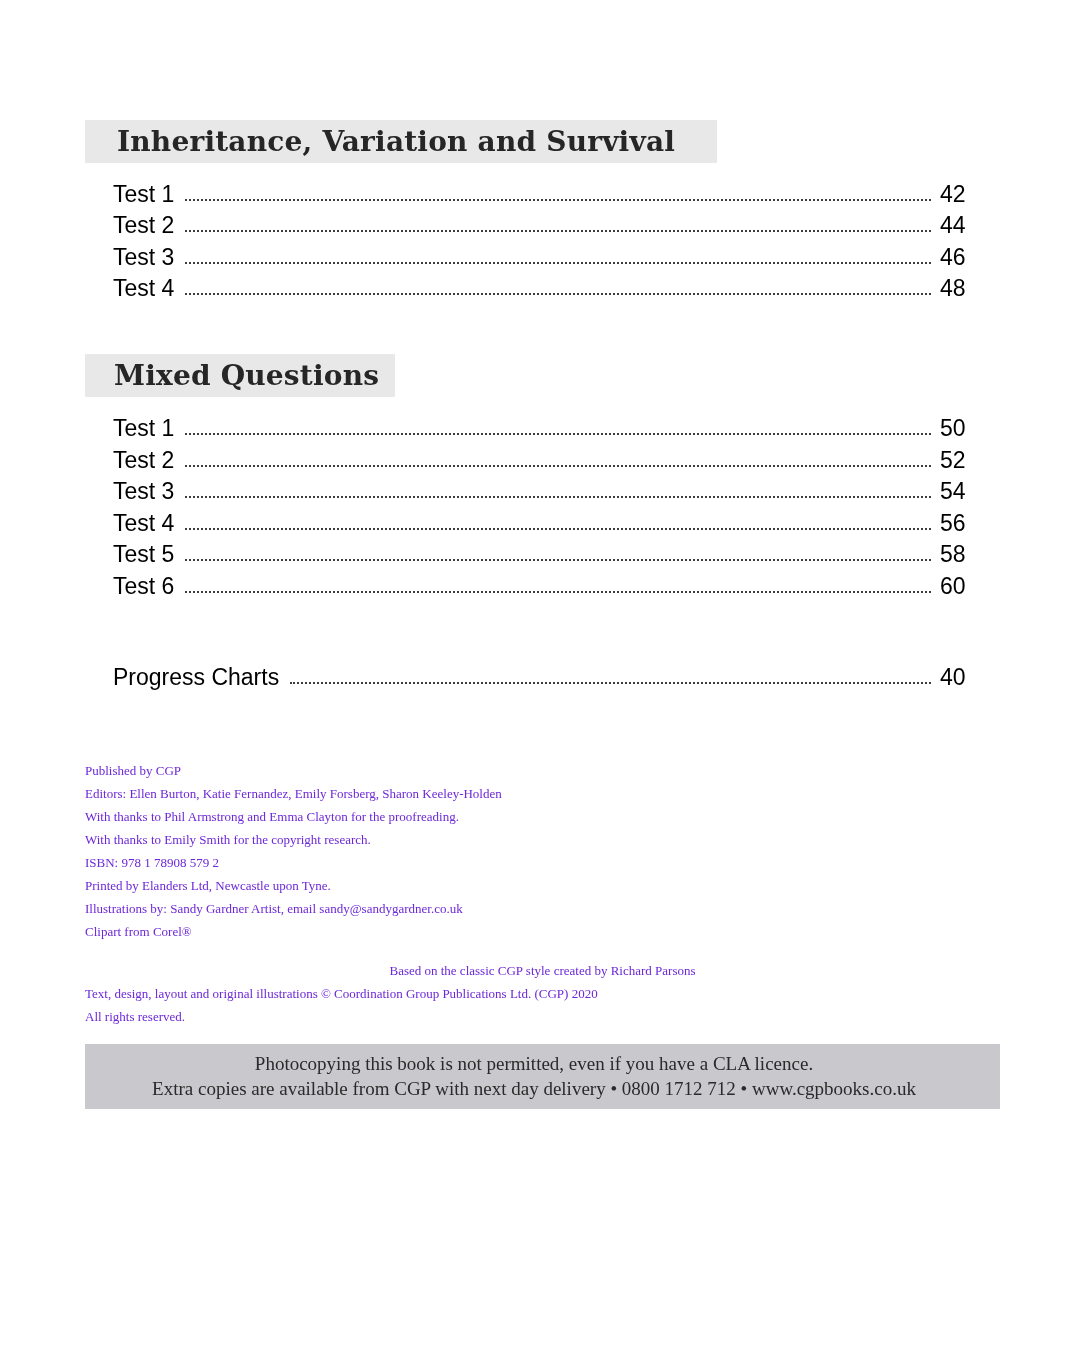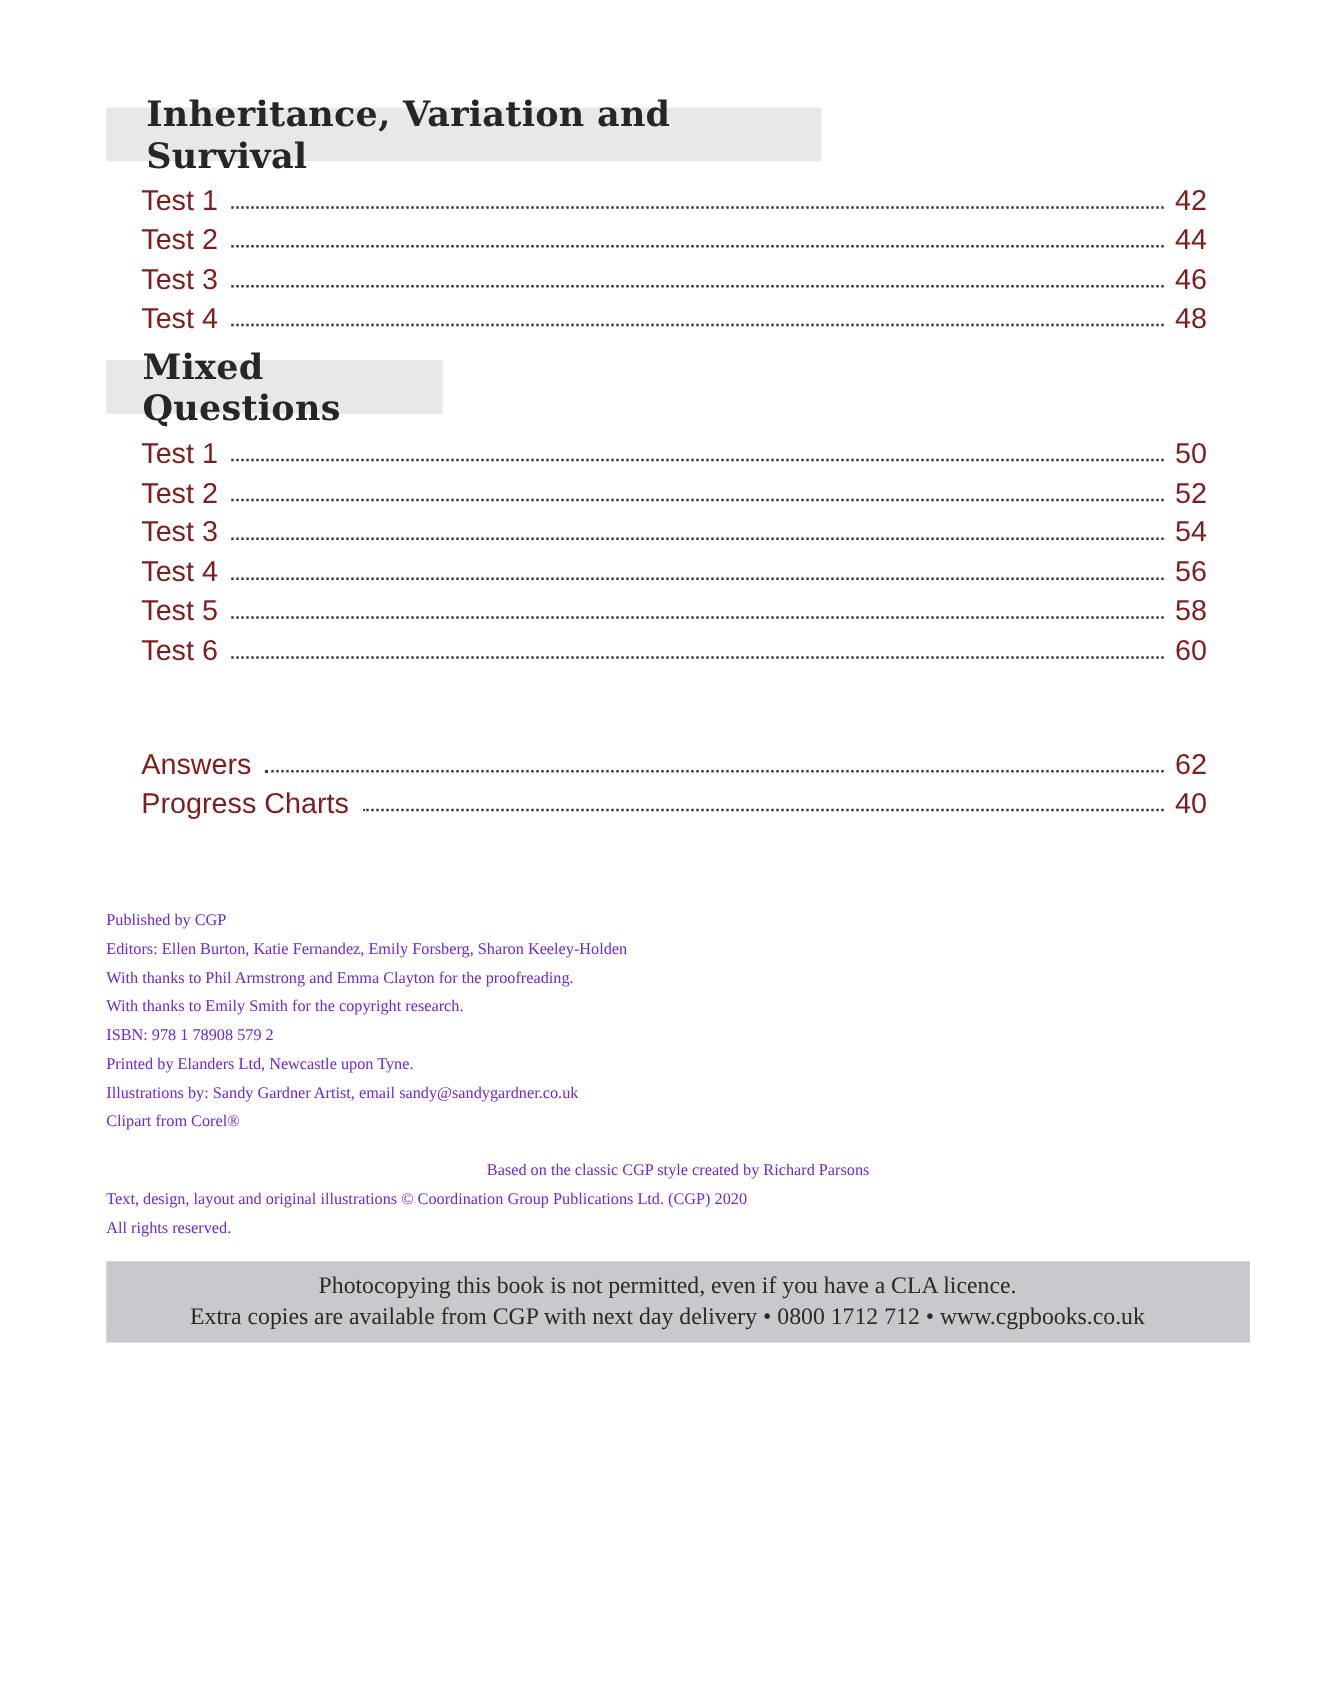--- a/index.html
+++ b/index.html
@@ -26,38 +26,38 @@
     height: 43px;
     display: flex;
     align-items: center;
     padding-left: 32px;
     font-family: "DejaVu Serif", serif;
     font-weight: bold;
     font-size: 28px;
     letter-spacing: 0.2px;
     color: #262626;
   }
-  .heading-1 { margin-top: 86px; width: 572px; }
-  .heading-2 { margin-top: 20px;  width: 269px; padding-left: 29px; }
+  .heading-1 { margin-top: 120px; width: 632px; }
+  .heading-2 { margin-top: 52px;  width: 310px; padding-left: 29px; }
 
   
   .toc-list {
     list-style: none;
     margin-top: 13px;
     padding-left: 28px;
     padding-right: 18px;
   }
   .toc-list.answers { margin-top: 59px; }
   .toc-row {
     display: flex;
     align-items: flex-end;
     height: 31.6px;
     font-family: "Liberation Sans", sans-serif;
     font-size: 23px;
-    color: #7f1d1d;
+    color: #000000;
   }
   .toc-label { white-space: nowrap; }
   .leader {
     flex: 1;
     border-bottom: 2.6px dotted #3c3c3c;
     margin: 0 9px 7px 11px;
   }
   .toc-page {
     min-width: 42px;
     text-align: left;
@@ -156,25 +156,20 @@
       </li>
       <li class="toc-row">
         <span class="toc-label">Test 6</span>
         <span class="leader"></span>
         <span class="toc-page">60</span>
       </li>
     </ul>
 
     <ul class="toc-list answers">
       <li class="toc-row">
-        <span class="toc-label">Answers</span>
-        <span class="leader"></span>
-        <span class="toc-page">62</span>
-      </li>
-      <li class="toc-row">
         <span class="toc-label">Progress Charts</span>
         <span class="leader"></span>
         <span class="toc-page">40</span>
       </li>
     </ul>
 
     <div class="colophon">
       <p class="mb-xs">Published by CGP</p>
       <p class="mb-md">Editors:  Ellen Burton, Katie Fernandez, Emily Forsberg, Sharon Keeley-Holden</p>
 

